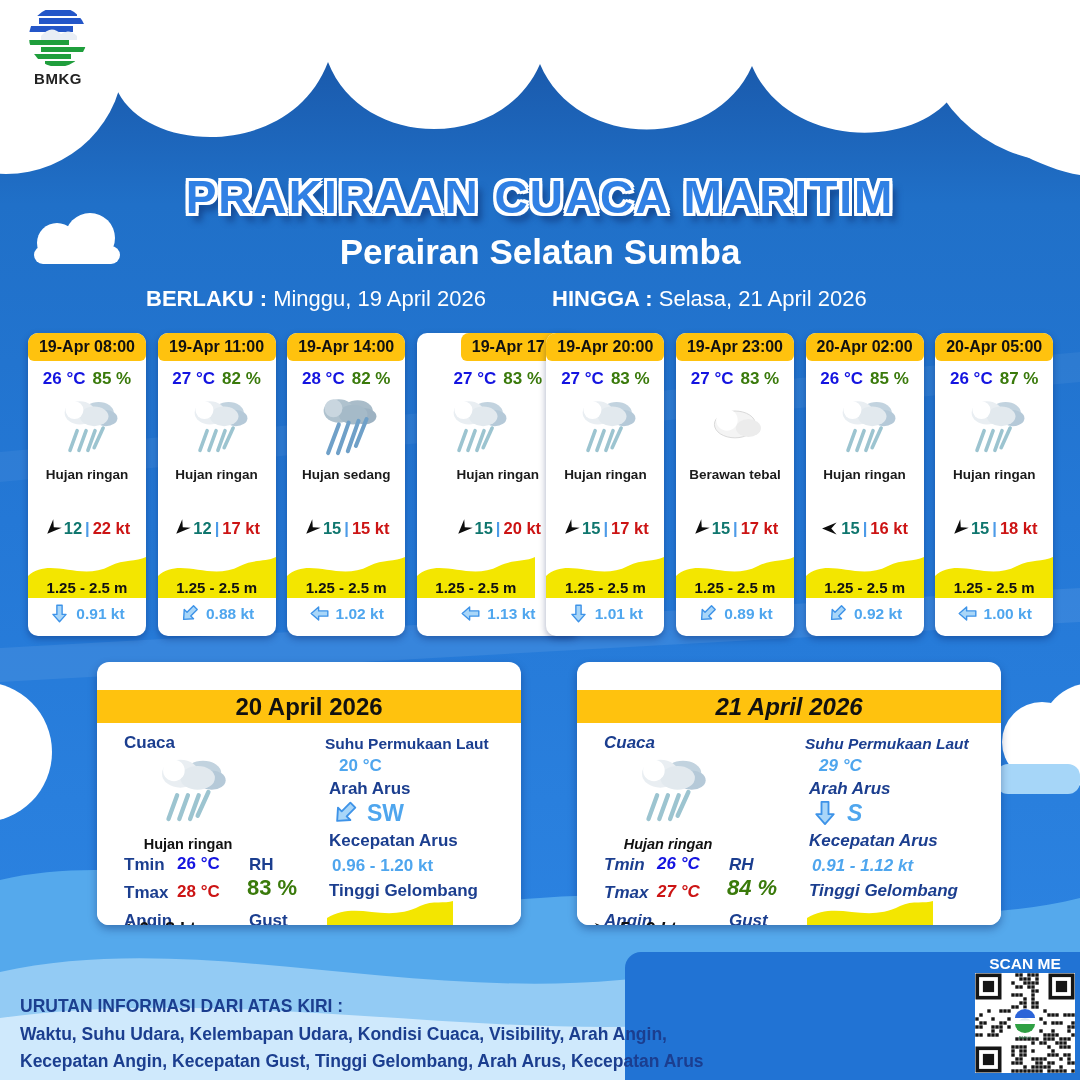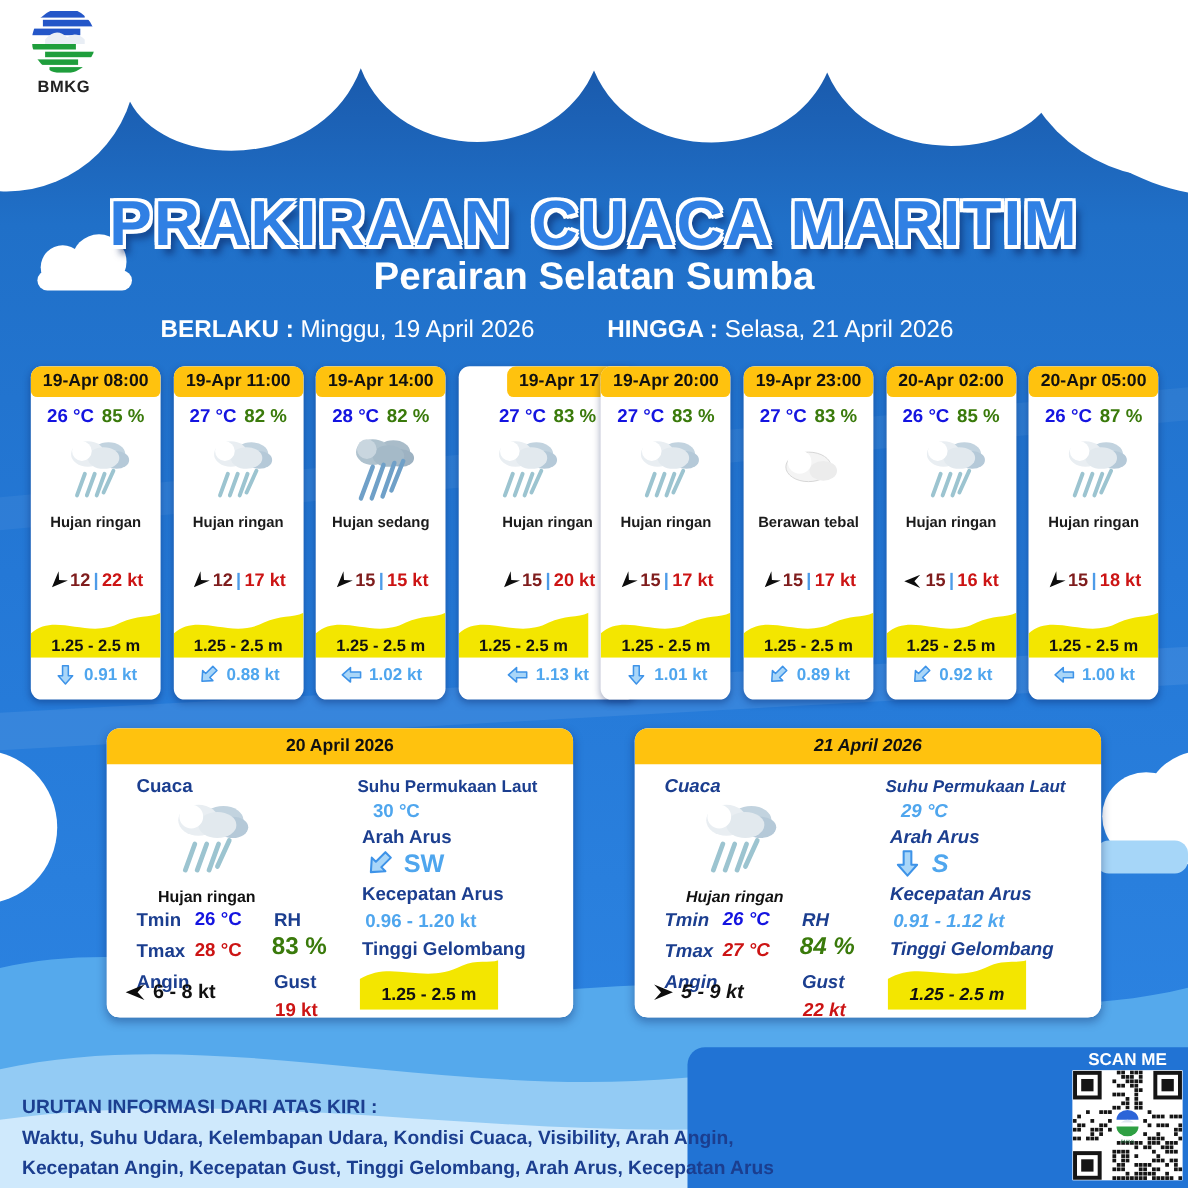--- a/index.html
+++ b/index.html
@@ -9,21 +9,21 @@
   .layer{position:absolute;z-index:2;}
 
   
   #logo-wrap{left:24px;top:6px;width:68px;text-align:center;}
   #logo-text{font-size:15px;font-weight:bold;color:#222;margin-top:-2px;letter-spacing:.5px;}
   #agency{right:16px;top:8px;text-align:right;}
   #agency-l1{font-size:19px;font-weight:800;color:var(--header-navy);letter-spacing:.2px;}
   #agency-l2{font-size:27px;font-weight:800;color:#1c3fa0;margin-top:2px;}
 
   
-  #title-main{left:0;top:170px;width:1080px;text-align:center;font-size:58px;font-weight:900;
+  #title-main{left:0;top:170px;width:1080px;text-align:center;font-size:46px;font-weight:900;
     letter-spacing:2px;color:var(--title-blue);
     text-shadow:-3px -3px 0 #fff,3px -3px 0 #fff,-3px 3px 0 #fff,3px 3px 0 #fff,
                 0 -3px 0 #fff,0 3px 0 #fff,-3px 0 0 #fff,3px 0 0 #fff,6px 8px 7px rgba(10,35,95,.6);}
   #title-region{left:0;top:232px;width:1080px;text-align:center;font-size:35px;font-weight:800;color:#fff;}
   .valid{top:286px;color:#fff;font-size:22px;}
   .valid b{font-weight:800;}
   #valid-from{left:146px;} #valid-to{left:552px;}
 
   
   #hourly-row{position:absolute;left:0;top:333px;width:1080px;height:303px;z-index:3;}
@@ -34,37 +34,37 @@
   .trow{position:absolute;top:36px;left:0;width:100%;text-align:center;font-size:17px;font-weight:800;}
   .tval{color:var(--temp-blue);} .hval{color:var(--humidity-green);margin-left:7px;}
   .icon{position:absolute;top:58px;left:25px;width:68px;height:74px;}
   .icon svg{width:100%;height:100%;}
   .cond{position:absolute;top:134px;left:0;width:100%;text-align:center;font-size:13.5px;
         font-weight:600;color:#1b1b1b;}
   .wind{position:absolute;top:186px;left:0;width:100%;display:flex;justify-content:center;
         align-items:center;gap:3px;font-size:16.5px;font-weight:800;}
   .dart{display:inline-block;width:17px;height:17px;}
   .dart svg{width:100%;height:100%;display:block;}
-  .wnum{color:#7f1d1d;} .wsep{color:#4d9be8;font-weight:700;} .wgust{color:var(--gust-red);}
+  .wnum{color:#0f766e;} .wsep{color:#4d9be8;font-weight:700;} .wgust{color:var(--gust-red);}
   .waveband{position:absolute;top:219px;left:0;width:118px;height:46px;}
   .waveband svg{position:absolute;left:0;top:0;width:118px;height:46px;}
   .wavetext{position:absolute;bottom:2px;left:0;width:100%;text-align:center;font-size:15px;
             font-weight:700;color:#111;}
   .cur{position:absolute;top:270px;left:0;width:100%;display:flex;justify-content:center;
        align-items:center;gap:6px;}
   .curarrow{display:inline-block;width:21px;height:21px;}
   .curarrow svg{width:100%;height:100%;display:block;}
   .curval{font-size:15.5px;font-weight:800;color:var(--current-blue);}
 
   
   .dcard{position:absolute;top:662px;width:424px;height:263px;z-index:3;border-radius:12px;
          overflow:hidden;box-shadow:0 4px 9px rgba(0,20,80,.35);background:#fff;}
   #daily-0{left:97px;} #daily-1{left:577px;font-style:italic;}
-  .dhead{height:33px;background:var(--panel-amber);color:#111;font-size:16px;font-weight:800;
-         text-align:center;line-height:33px;}
+  .dhead{height:33px;background:var(--panel-amber);color:#111;font-size:24px;font-weight:800;
+         text-align:center;line-height:33px;margin-top:28px;}
   .dbody{position:relative;width:100%;height:230px;background:#fff;padding-left:15px;}
   .dlabel{position:absolute;font-size:17px;color:var(--label-navy);font-weight:600;}
   .dlabel.small{font-size:15.5px;}
   .dicon{position:absolute;left:44px;top:28px;width:96px;height:82px;}
   .dicon svg{width:100%;height:100%;}
   .dcond{position:absolute;left:8px;top:113px;width:166px;text-align:center;font-size:14.5px;
          font-weight:600;color:#111;}
   .dval{position:absolute;font-size:17px;font-weight:800;}
   .blue{color:var(--temp-blue);} .red{color:var(--gust-red);}
   .green{color:var(--humidity-green);} .lblue{color:var(--current-blue);}
@@ -518,21 +518,21 @@
               <path d="M1.5 12 L22 3.5 L14.5 12 L22 20.5 Z" fill="#0d0d0d"></path>
             </svg>
           </span>
         <span>6 - 8 kt</span>
       </div>
       <div class="dlabel" style="left:152px;top:132px;">RH</div>
       <div class="dval green rh-big" style="left:150px;top:152px;">83 %</div>
       <div class="dlabel" style="left:152px;top:188px;">Gust</div>
       <div class="dval red" style="left:153px;top:214px;">19 kt</div>
       <div class="dlabel small" style="left:228px;top:12px;">Suhu Permukaan Laut</div>
-      <div class="dval lblue" style="left:242px;top:33px;">30 °C</div>
+      <div class="dval lblue" style="left:242px;top:33px;">20 °C</div>
       <div class="dlabel" style="left:232px;top:56px;">Arah Arus</div>
       <div class="arusrow">
         <span class="curarrow">
             <svg viewBox="0 0 24 24" style="transform: rotate(-45deg);">
               <path d="M2.5 12 L11 4.5 L11 9 L21.5 9 L21.5 15 L11 15 L11 19.5 Z" fill="#A9D6F8" stroke="#3E93E8" stroke-width="1.6" stroke-linejoin="round"></path>
             </svg>
           </span>
         <span class="dirlabel">SW</span>
       </div>
       <div class="dlabel" style="left:232px;top:108px;">Kecepatan Arus</div>

